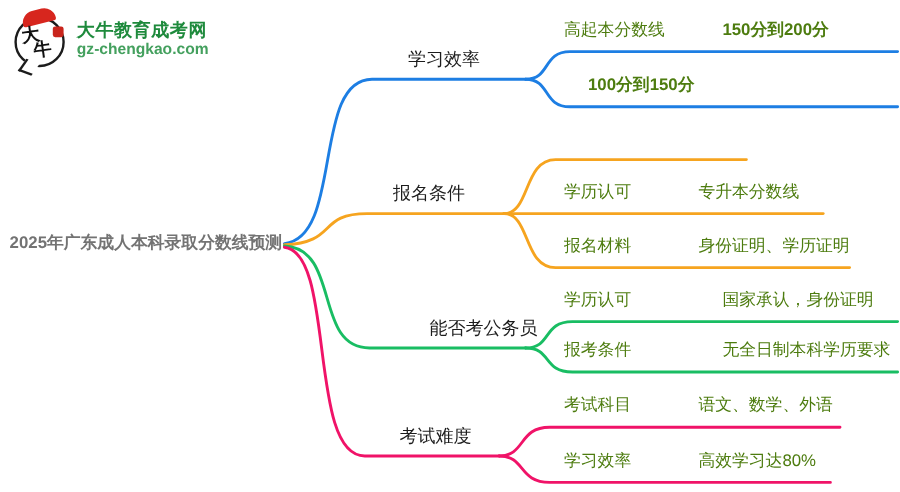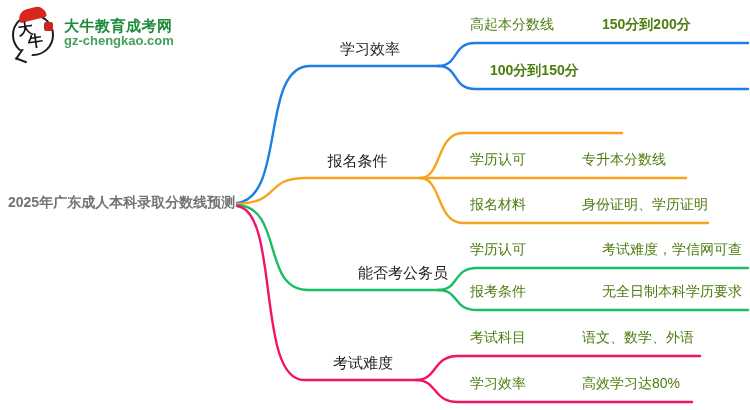--- a/index.html
+++ b/index.html
@@ -116,21 +116,21 @@
     <span class="cell-label">学历认可</span>
     <span class="cell-value">专升本分数线</span>
   </div>
   <div class="row r-b2-3">
     <span class="cell-label">报名材料</span>
     <span class="cell-value">身份证明、学历证明</span>
   </div>
 
   <div class="row r-b3-1 vi-20">
     <span class="cell-label">学历认可</span>
-    <span class="cell-value">考试难度，学信网可查</span>
+    <span class="cell-value">国家承认，身份证明</span>
   </div>
   <div class="row r-b3-2 vi-20">
     <span class="cell-label">报考条件</span>
     <span class="cell-value">无全日制本科学历要求</span>
   </div>
 
   <div class="row r-b4-1">
     <span class="cell-label">考试科目</span>
     <span class="cell-value">语文、数学、外语</span>
   </div>

